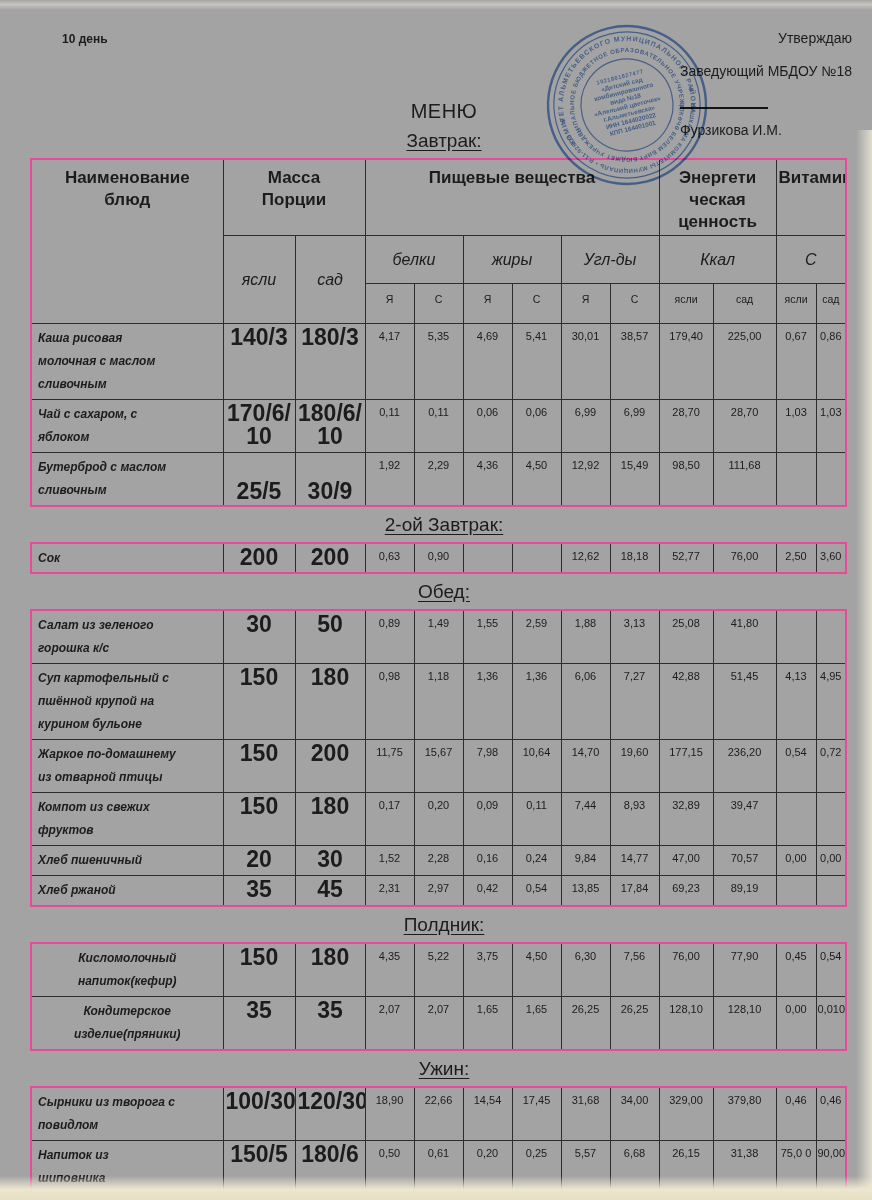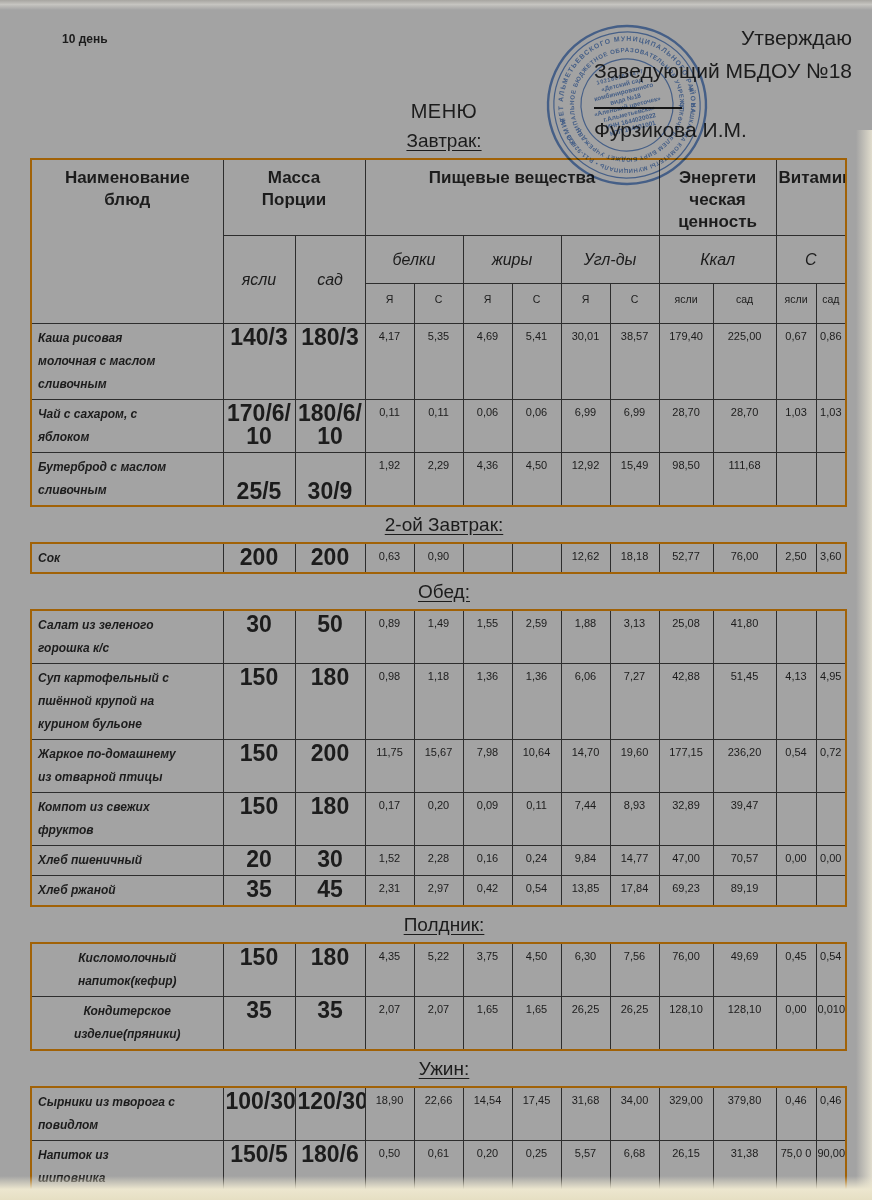--- a/index.html
+++ b/index.html
@@ -12,40 +12,40 @@
   .page::before{content:"";position:absolute;left:0;top:0;right:0;height:10px;
     background:linear-gradient(#a9a69e,#dddbd4 45%,rgba(255,255,255,0));opacity:.6;pointer-events:none;}
   .edge-bottom{position:absolute;left:0;right:0;bottom:0;height:24px;
     background:linear-gradient(to bottom,rgba(236,230,208,0),#ece6cf 55%,#e6dfc3);pointer-events:none;}
   .edge-right{position:absolute;top:130px;bottom:10px;right:0;width:16px;
     background:linear-gradient(to right,rgba(239,234,216,0),#ebe6d4);opacity:.85;pointer-events:none;}
 
   .day-label{position:absolute;left:62px;top:32px;font-size:12px;font-weight:bold;}
 
   .approval{position:absolute;top:22px;right:20px;text-align:right;
-    font-size:21px;line-height:32.5px;z-index:1;}
+    font-size:14px;line-height:32.5px;z-index:1;}
   .sig-row{display:flex;justify-content:flex-end;align-items:baseline;flex-direction:column;}
   .sig-line{display:inline-block;width:88px;border-bottom:2.2px solid #151515;margin:0 6px 5px 0;height:20px;}
 
   .stamp{position:absolute;left:541px;top:19px;z-index:3;opacity:.82;mix-blend-mode:multiply;pointer-events:none;}
   .stamp text{fill:var(--stamp,#4b7cc9);}
   .stamp .ring-t{font-size:6.8px;letter-spacing:1.1px;font-weight:bold;}
   .stamp .ring-i{font-size:6.1px;letter-spacing:.6px;font-weight:bold;}
   .stamp .ring-b{font-size:5.9px;letter-spacing:.5px;font-weight:bold;}
   .stamp .ctr{font-size:6.4px;font-weight:bold;text-anchor:middle;}
   .stamp .ctr0{font-size:5.6px;letter-spacing:.6px;}
   .stamp .star{font-size:8px;text-anchor:middle;}
 
   .content{padding:0 14px 0 30px;position:relative;}
   .title{margin:100px 0 0;text-align:center;font-size:20px;letter-spacing:.5px;}
   .section-heading{margin:7px 0 6px;text-align:center;font-size:19px;font-weight:normal;
     text-decoration:underline;text-underline-offset:3px;}
 
   table.menu{border-collapse:collapse;table-layout:fixed;width:815px;margin:6px 0 4px;
-    border:2px solid #a16207;}
+    border:2px solid #ec4899;}
   table.menu col.c1{width:192px}table.menu col.c2{width:72px}table.menu col.c3{width:70px}
   table.menu col.cv{width:49px}
   table.menu col.ck1{width:54px}table.menu col.ck2{width:63px}
   table.menu col.cw1{width:40px}table.menu col.cw2{width:30px}
   table.menu th, table.menu td{border:1.5px solid #2d2d2d;overflow:hidden;}
   thead th{font-weight:bold;vertical-align:top;padding:7px 2px 2px;font-size:17px;line-height:22px;background:transparent;}
   thead tr.r1{height:62px;}
   thead tr.r2{height:48px;}
   thead tr.r3{height:40px;}
   thead .it{font-style:italic;font-weight:normal;font-size:16px;vertical-align:middle;padding-top:2px;}
@@ -379,21 +379,21 @@
             <td class="c-name center">Кисломолочный<br>напиток(кефир)</td>
             <td class="c-mass">150</td>
             <td class="c-mass">180</td>
             <td class="c-val">4,35</td>
             <td class="c-val">5,22</td>
             <td class="c-val">3,75</td>
             <td class="c-val">4,50</td>
             <td class="c-val">6,30</td>
             <td class="c-val">7,56</td>
             <td class="c-val">76,00</td>
-            <td class="c-val">49,69</td>
+            <td class="c-val">77,90</td>
             <td class="c-val">0,45</td>
             <td class="c-val">0,54</td>
           </tr>
           <tr>
             <td class="c-name center">Кондитерское<br>изделие(пряники)</td>
             <td class="c-mass">35</td>
             <td class="c-mass">35</td>
             <td class="c-val">2,07</td>
             <td class="c-val">2,07</td>
             <td class="c-val">1,65</td>

